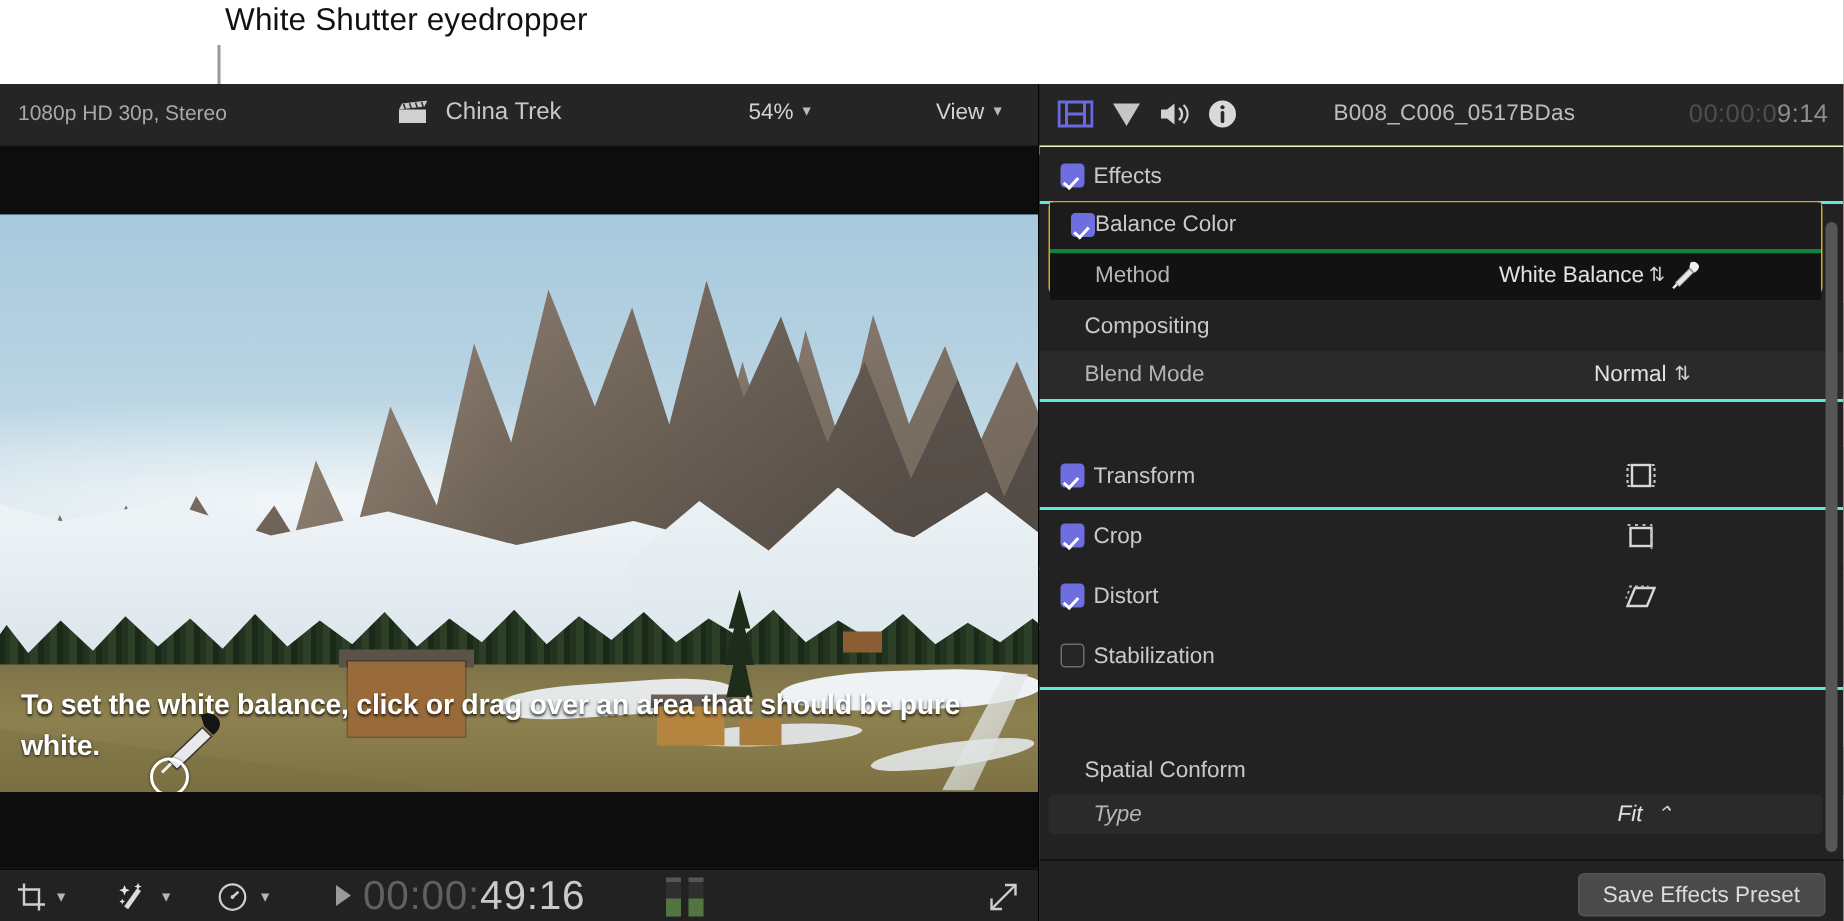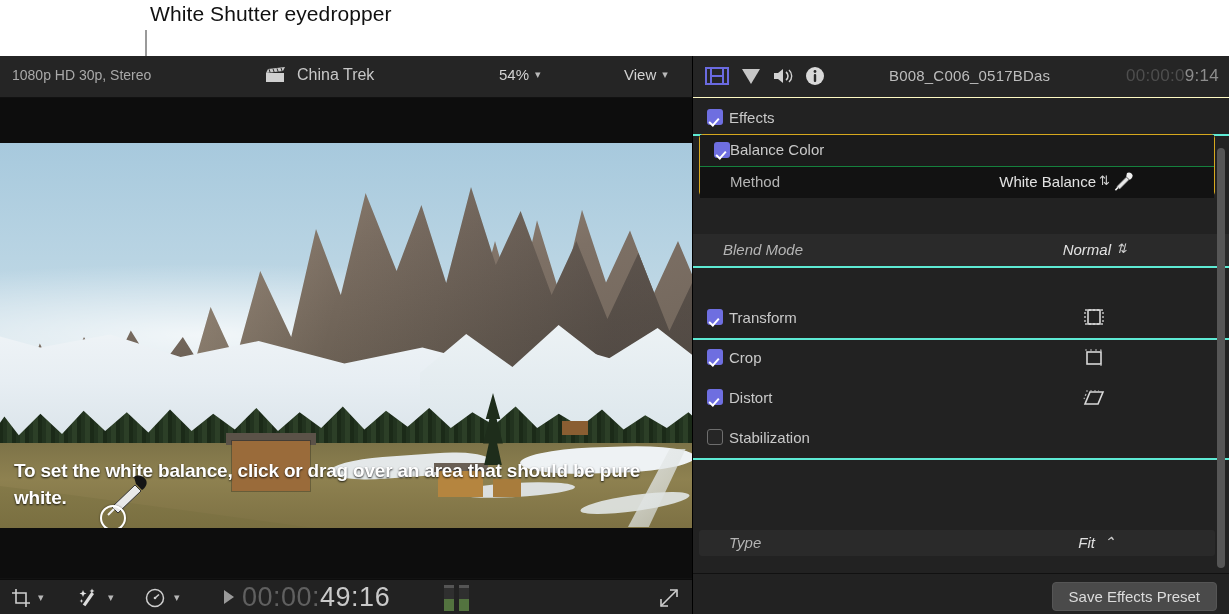--- a/index.html
+++ b/index.html
@@ -103,35 +103,35 @@
   
   .insp{position:absolute;left:693px;top:0;width:536px;height:558px;background:#222222;}
   .insp-head{position:relative;height:41px;background:#252525;border-bottom:6px solid #fef9c3;}
   .ih-ico{position:absolute;top:9px;width:24px;height:22px;}
   .ih-name{position:absolute;left:196px;top:11px;font-size:15px;color:#bdbdbd;letter-spacing:.2px;}
   .ih-tc{position:absolute;right:10px;top:10px;font-size:17px;color:#8d8d8d;letter-spacing:.3px;}
   .ih-tc .dim{color:#4e4e4e;}
 
   .insp-body{position:absolute;left:0;top:42px;width:536px;height:474px;overflow:hidden;}
   .row{position:relative;height:40px;border-bottom:2px solid #5eead4;}
-  .row.alt{background:#2a2a2a;font-style:italic;}
+  .row.alt{background:#2a2a2a;}
   .row.plain{background:#222;}
   .row-label{position:absolute;left:36px;top:11px;font-size:15px;color:#c9c9c9;}
   .row-label.sub{left:36px;color:#b5b5b5;}
   .row-label.grp{left:30px;color:#c9c9c9;}
   .chk{position:absolute;left:14px;top:11px;width:16px;height:16px;border-radius:3px;}
   .chk.on{background:#6e6ee0;}
   .chk.on:after{content:"";position:absolute;left:4px;top:7px;width:4px;height:8px;border:solid #fff;border-width:0 2px 2px 0;transform:rotate(42deg);}
   .chk.off{background:#262626;border:1px solid #6e6e6e;box-sizing:border-box;}
   .row-val{position:absolute;right:86px;top:11px;font-size:15px;color:#e2e2e2;text-align:center;}
   .row-ico{position:absolute;right:124px;top:9px;width:22px;height:22px;}
 
   
   .hl{position:absolute;left:6px;width:516px;border:1px solid #d6a81e;border-radius:4px;background:#1b1b1b;box-sizing:border-box;}
-  .hl .row{border-bottom:1px solid #15803d;}
+  .hl .row{border-bottom:3px solid #15803d;}
   .hl .row:last-child{border-bottom:none;background:#121212;}
 
   .slider{position:absolute;left:142px;top:19px;width:180px;height:2px;background:#6a6a6a;}
   .slider-knob{position:absolute;left:308px;top:12px;width:14px;height:16px;background:#9d9d9d;
      clip-path:polygon(0% 0%,100% 0%,100% 55%,50% 100%,0% 55%);}
   .opacity-val{position:absolute;left:332px;top:11px;font-size:15px;color:#e2e2e2;}
   .kf-diamond{position:absolute;right:16px;top:13px;width:13px;height:13px;border:1.5px solid #a5a5a5;transform:rotate(45deg);}
 
   .scrollbar{position:absolute;right:4px;top:50px;width:8px;height:430px;}
   .scroll-thumb{position:absolute;left:0;top:0;width:8px;height:420px;background:#565656;border-radius:4px;}
@@ -317,20 +317,23 @@
             <span style="position:absolute;right:80px;top:5px;width:20px;height:20px">
               <svg viewBox="0 0 20 20" width="20" height="20">
                 <path d="M13 1 C15.2 -0.4 18 1 18.6 3.2 C19 5.2 17 7 15.6 7.8 L12.2 4.4 Z" fill="#f0f0f0"></path>
                 <path d="M12.3 5.2 L14.8 7.7 L5.6 16.9 L3.1 14.4 Z" fill="#e8e8e8" stroke="#9a9a9a" stroke-width=".7"></path>
                 <path d="M4 15.4 L1.4 18.2" stroke="#f0f0f0" stroke-width="1.6"></path>
               </svg>
             </span>
           </div>
         </div>
 
+        <div class="row plain" style="position:absolute;top:104px;width:100%;height:32px;border-bottom:none">
+          <span class="row-label grp" style="top:7px">Compositing</span>
+        </div>
         <div class="row alt" style="position:absolute;top:136px;width:100%;height:32px">
           <span class="row-label sub" style="top:7px;left:30px">Blend Mode</span>
           <span class="row-val" style="top:7px;right:118px">Normal</span>
           <span style="position:absolute;right:102px;top:7px;font-size:13px;color:#d0d0d0">⇅</span>
         </div>
 
         <div class="row plain" style="position:absolute;top:240px;width:100%;height:40px">
           <span class="chk on"></span>
           <span class="row-label">Crop</span>
           <span class="row-ico">
@@ -363,20 +366,23 @@
             </svg>
           </span>
         </div>
 
         <div class="row plain" style="position:absolute;top:320px;width:100%;height:40px">
           <span class="chk off"></span>
           <span class="row-label">Stabilization</span>
         </div>
 
 
+        <div class="row plain" style="position:absolute;top:400px;width:100%;height:32px;border-bottom:none">
+          <span class="row-label grp" style="top:7px">Spatial Conform</span>
+        </div>
 
         <div class="clip-row">
           <span class="t1">Type</span>
           <span class="t2">Fit</span>
           <span style="position:absolute;right:100px;top:4px;font-size:14px;color:#d0d0d0">⌃</span>
         </div>
 
         <div class="scrollbar">
           <div class="scroll-thumb"></div>
         </div>

